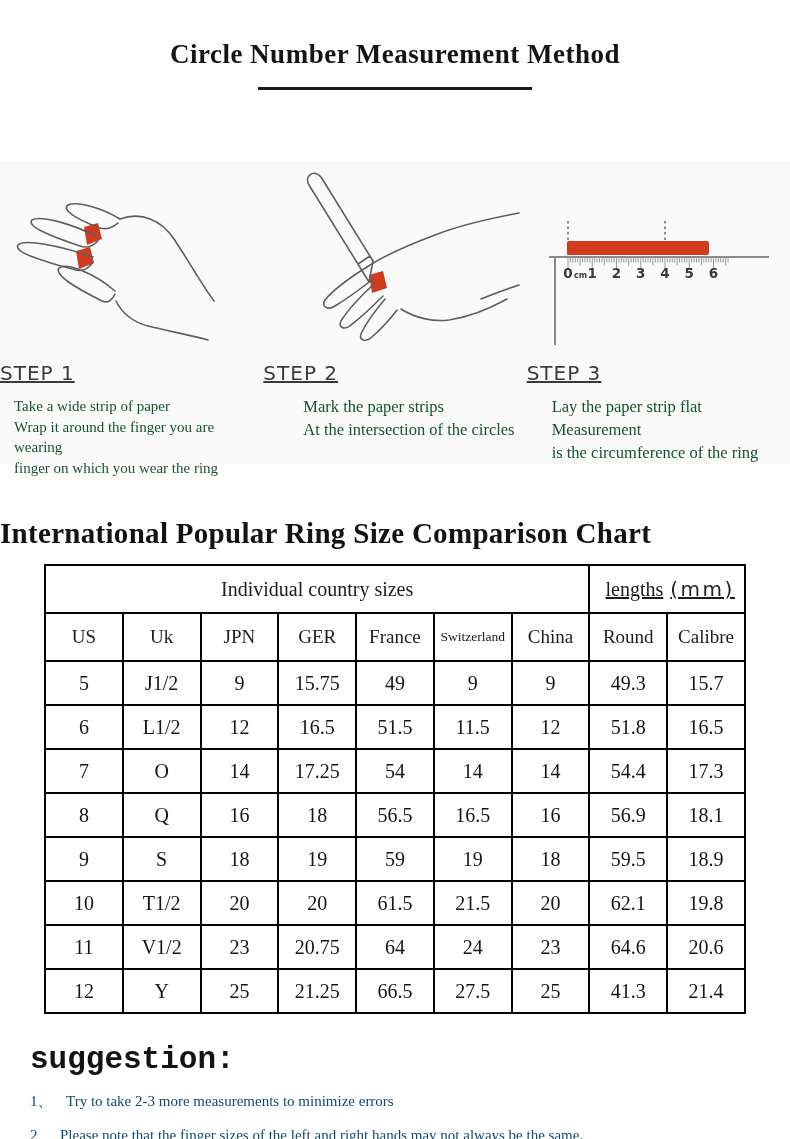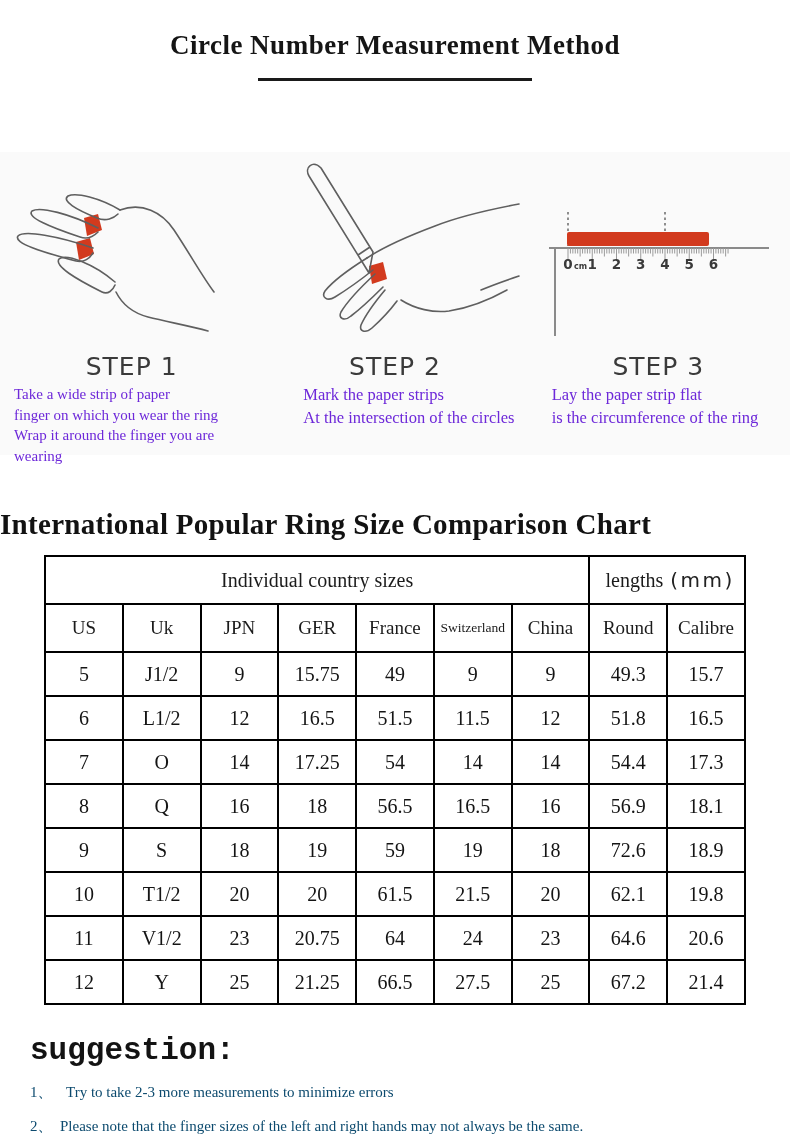--- a/index.html
+++ b/index.html
@@ -2,34 +2,34 @@
 <html><head>
 <meta charset="utf-8">
 <style>
   html,body{margin:0;padding:0;background:#fff;}
   .page{
     position:relative;width:790px;height:1139px;background:#ffffff;overflow:hidden;
     font-family:"Liberation Serif","DejaVu Serif",serif;color:#1b1b1b;
   }
   
   .main-title{
-    margin:3px;padding-top:27px;text-align:center;
+    margin:12px;padding-top:27px;text-align:center;
     font-size:27px;font-weight:600;letter-spacing:.5px;color:#151515;
   }
   .title-underline{width:274px;height:3px;background:#1a1a1a;margin:17px auto 0;}
   
   .steps{margin-top:71px;height:303px;background:#fafafa;display:flex;}
   .step{flex:1 1 0;position:relative;}
   .illus{height:198px;}
   .illus svg{display:block;width:263px;height:198px;}
   .step-heading{
-    text-align:center;font-family:"DejaVu Sans","Liberation Sans",sans-serif;
-    font-size:25px;color:#3a3a3a;letter-spacing:1px;margin-top:2px;
-  }
-  .step-lines{margin-top:3px;line-height:1.38;color:#6d28d9;}
+    font-family:"DejaVu Sans","Liberation Sans",sans-serif;
+    font-size:20px;color:#3a3a3a;letter-spacing:1px;margin-top:2px;text-decoration:underline;
+  }
+  .step-lines{margin-top:11px;line-height:1.38;color:#14532d;}
   .step-lines.s1{padding-left:14px;font-size:15px;}
   .step-lines.s2{padding-left:40px;font-size:16.5px;}
   .step-lines.s3{padding-left:25px;font-size:16.5px;}
   .sketch{stroke:#5f5f5f;stroke-width:1.6;fill:none;stroke-linecap:round;stroke-linejoin:round;}
   .mark{fill:#d23a1e;stroke:none;}
   .ruler-line{stroke:#8a8a8a;stroke-width:2;fill:none;}
   .ruler-ticks{stroke:#9a9a9a;stroke-width:1;fill:none;}
   .ruler-dash{stroke:#606060;stroke-width:1.4;stroke-dasharray:2.5 3;fill:none;}
   .ruler-num{font-family:"DejaVu Sans","Liberation Sans",sans-serif;font-size:13.5px;font-weight:600;fill:#3a3a3a;}
   .ruler-cm{font-family:"DejaVu Sans","Liberation Sans",sans-serif;font-size:8px;font-weight:600;fill:#3a3a3a;}
@@ -38,21 +38,21 @@
     margin:53px 0 0;text-align:left;font-size:29px;font-weight:600;
     letter-spacing:.3px;color:#121212;
   }
   table.size-chart{
     width:702px;margin:14px auto 4px;border-collapse:collapse;table-layout:fixed;
   }
   table.size-chart th,table.size-chart td{
     border:2px solid #000;text-align:center;overflow:hidden;white-space:nowrap;
   }
   tr.group-row th{height:44px;font-size:20px;font-weight:normal;}
-  th.lengths-cell{text-align:left;padding-left:7px;}
+  th.lengths-cell{text-align:left;padding-left:7px;text-decoration:underline;}
   .mm-unit{
     font-family:"DejaVu Sans","Liberation Sans",sans-serif;font-size:20px;
     letter-spacing:2.5px;margin-left:7px;color:#222;
   }
   tr.col-row th{height:44px;font-size:19px;font-weight:normal;}
   tr.col-row th.sw{font-size:13.5px;}
   th.round-col,td.round-col{text-align:right;}
   table.size-chart td{height:40px;font-size:20px;color:#141414;}
   
   .suggest{margin:28px 0 0 30px;}
@@ -80,22 +80,22 @@
           <path class="sketch" d="M120,58 C100,46 76,40 68,44 C61,49 77,58 97,66 C106,70 114,66 118,62"></path>
           <path class="sketch" d="M98,76 C70,62 40,54 32,59 C26,65 50,75 80,85 C88,88 94,84 98,80"></path>
           <path class="sketch" d="M93,96 C58,84 24,78 18,84 C13,91 42,100 76,109 C84,111 90,106 93,101"></path>
           <path class="sketch" d="M115,130 C94,112 66,101 59,107 C54,114 76,127 102,140 C108,143 113,138 115,133"></path>
           <path class="sketch" d="M116,140 C122,152 133,161 148,165 C168,170 190,174 208,179"></path>
         </svg>
       </div>
       <div class="step-heading">STEP 1</div>
       <div class="step-lines s1">
         <div>Take a wide strip of paper</div>
+        <div>Wrap it around the finger you are wearing</div>
         <div>finger on which you wear the ring</div>
-        <div>Wrap it around the finger you are wearing</div>
       </div>
     </div>
 
     <div class="step">
       <div class="illus">
         <svg viewBox="0 0 263 198">
           <polygon class="mark" points="106,114 120,110 124,127 109,132"></polygon>
           <path class="sketch" d="M46,24 L98,108 M58,16 L110,100 M46,24 C41,15 50,8 58,16 M98,108 L106,121 L110,100 M95,103 L107,95"></path>
           <path class="sketch" d="M256,52 C224,58 192,66 172,74 C148,83 122,94 104,106"></path>
           <path class="sketch" d="M104,106 C88,116 70,129 62,139 C58,145 64,150 72,145 C85,137 100,126 110,118"></path>
@@ -126,20 +126,21 @@
           <text class="ruler-num" x="89.5" y="117" text-anchor="middle">2</text>
           <text class="ruler-num" x="113.7" y="117" text-anchor="middle">3</text>
           <text class="ruler-num" x="138" y="117" text-anchor="middle">4</text>
           <text class="ruler-num" x="162.2" y="117" text-anchor="middle">5</text>
           <text class="ruler-num" x="186.5" y="117" text-anchor="middle">6</text>
         </svg>
       </div>
       <div class="step-heading">STEP 3</div>
       <div class="step-lines s3">
         <div>Lay the paper strip flat</div>
+        <div>Measurement</div>
         <div>is the circumference of the ring</div>
       </div>
     </div>
   </div>
 
   <h2 class="chart-title">International Popular Ring Size Comparison Chart</h2>
 
   <table class="size-chart">
     <thead>
       <tr class="group-row">
@@ -204,21 +205,21 @@
           <td>18.1</td>
         </tr>
         <tr>
           <td>9</td>
           <td>S</td>
           <td>18</td>
           <td>19</td>
           <td>59</td>
           <td>19</td>
           <td>18</td>
-          <td class="round-col">72.6</td>
+          <td class="round-col">59.5</td>
           <td>18.9</td>
         </tr>
         <tr>
           <td>10</td>
           <td>T1/2</td>
           <td>20</td>
           <td>20</td>
           <td>61.5</td>
           <td>21.5</td>
           <td>20</td>
@@ -237,21 +238,21 @@
           <td>20.6</td>
         </tr>
         <tr>
           <td>12</td>
           <td>Y</td>
           <td>25</td>
           <td>21.25</td>
           <td>66.5</td>
           <td>27.5</td>
           <td>25</td>
-          <td class="round-col">67.2</td>
+          <td class="round-col">41.3</td>
           <td>21.4</td>
         </tr>
       </tbody>
   </table>
 
   <div class="suggest">
     <h2 class="suggest-heading">suggestion:</h2>
     <div class="sug-item first">
       <span class="marker">1、</span><span class="txt">Try to take 2-3 more measurements to minimize errors</span>
     </div>

